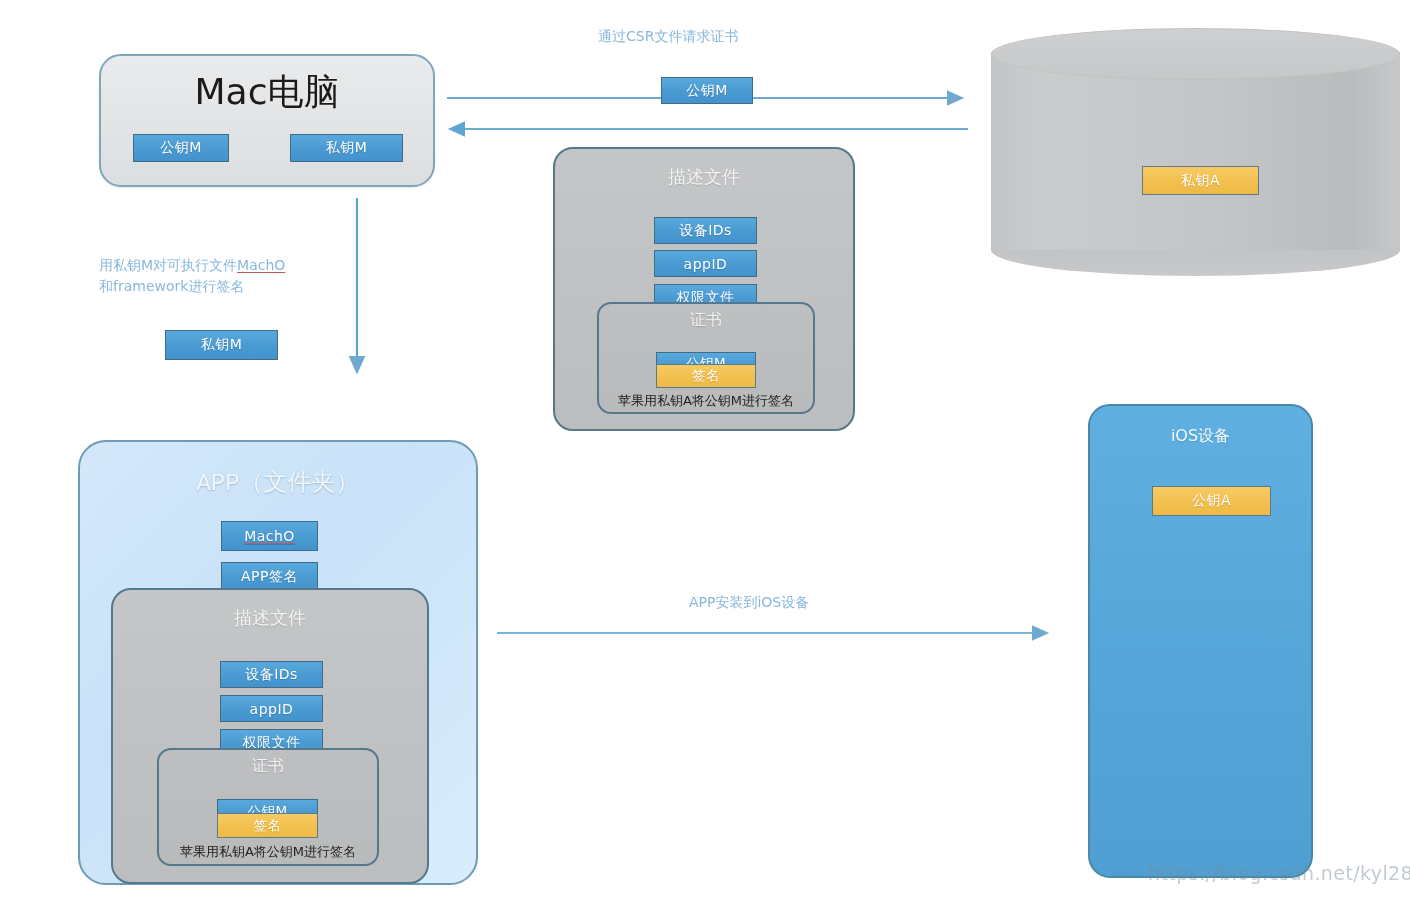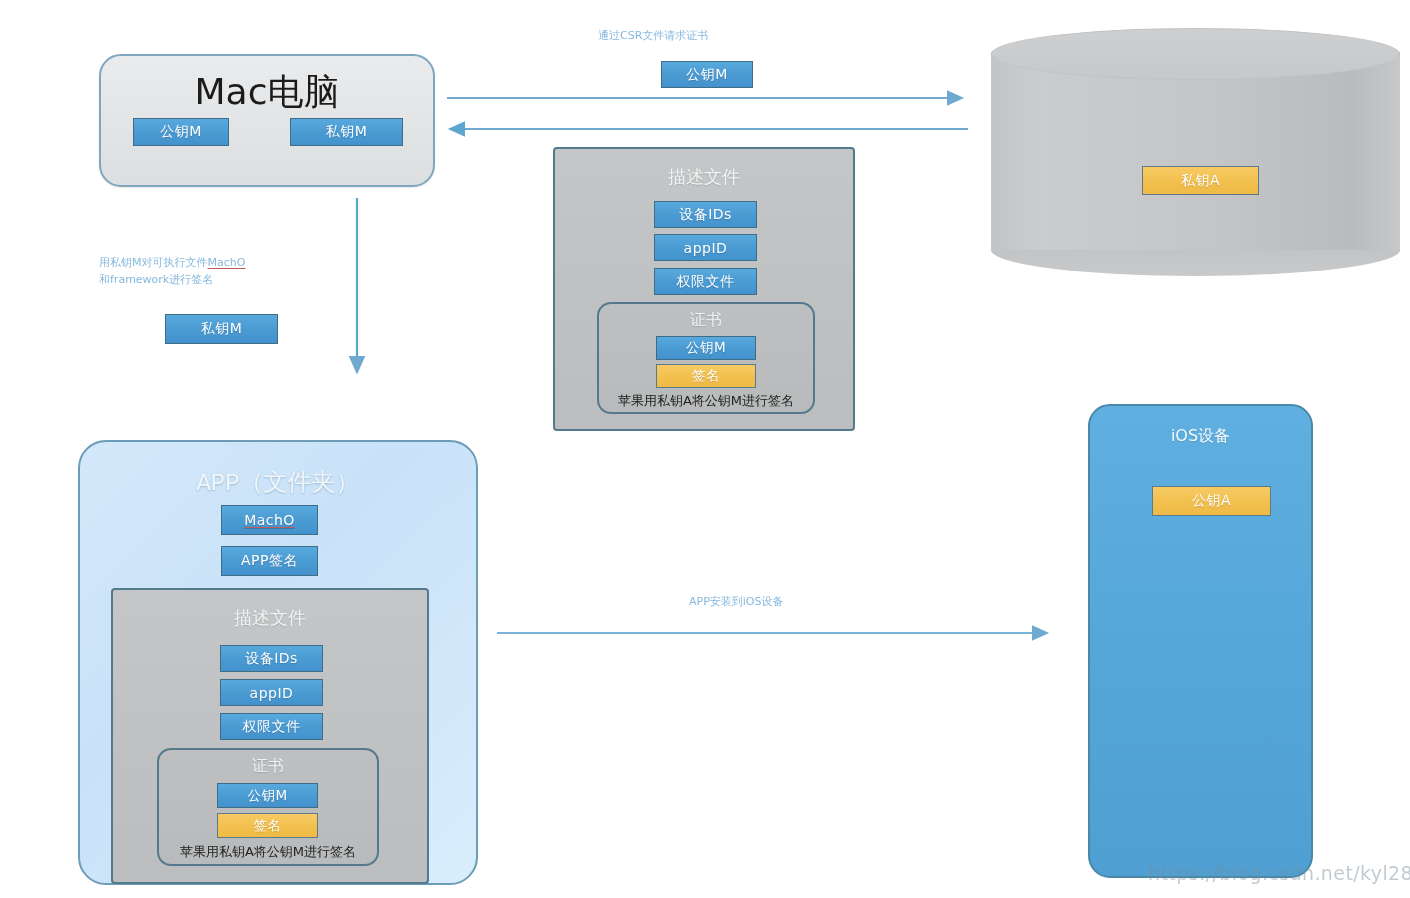--- a/index.html
+++ b/index.html
@@ -22,20 +22,21 @@
     display: flex; align-items: center; justify-content: center;
     border: 1.5px solid #3f6d86;
     color: #ffffff;
     font-size: 14px;
     letter-spacing: .5px;
     text-shadow: 0 1px 1px rgba(0,0,0,.18);
     white-space: nowrap;
   }
   .chip.blue {
     background: linear-gradient(180deg,#58a9dd 0%,#4a9ad2 55%,#4392cd 100%);
+    margin-top: 16px;
   }
   .chip.amber {
     background: linear-gradient(180deg,#f7ca63 0%,#f2bf4d 60%,#efba45 100%);
     border-color: #5b7a8b;
   }
 
   
   .box {
     position: absolute;
   }
@@ -81,21 +82,21 @@
     position: absolute; left: 0; right: 0; top: 98px;
     text-align: center; font-size: 17px; color: #ffffff;
     text-shadow: 0 1px 1px rgba(0,0,0,.13);
   }
 
   
   .gray-box {
     position: absolute;
     background: linear-gradient(180deg,#c4c6c7 0%,#bfc1c2 50%,#bbbdbe 100%);
     border: 2px solid #55798c;
-    border-radius: 4px;
+    border-radius: 20px;
   }
   .gray-inner {
     position: absolute;
     background: linear-gradient(180deg,#bdbfc0 0%,#b8babb 100%);
     border: 2px solid #55798c;
     border-radius: 14px;
   }
   .gb-title {
     position: absolute; left: 0; right: 0;
     text-align: center; color: #f2f3f4; font-size: 18px;
@@ -131,21 +132,21 @@
   .ios-title {
     position: absolute; left: 0; right: 0; top: 20px;
     text-align: center; font-size: 16px; color: #f4fafd;
     text-shadow: 0 1px 1px rgba(0,0,0,.12);
   }
 
   
   .arrow-label {
     position: absolute;
     color: #86b8dd;
-    font-size: 11px;
+    font-size: 14px;
     white-space: nowrap;
     text-shadow: 0 1px 0 rgba(255,255,255,.6);
   }
   .arrow-label.multiline { white-space: normal; line-height: 1.5; }
 
   svg.arrows { position: absolute; inset: 0; width: 1410px; height: 898px; pointer-events: none; }
 
   .underline-wavy {
     text-decoration: underline;
     text-decoration-color: #c05a5a;

